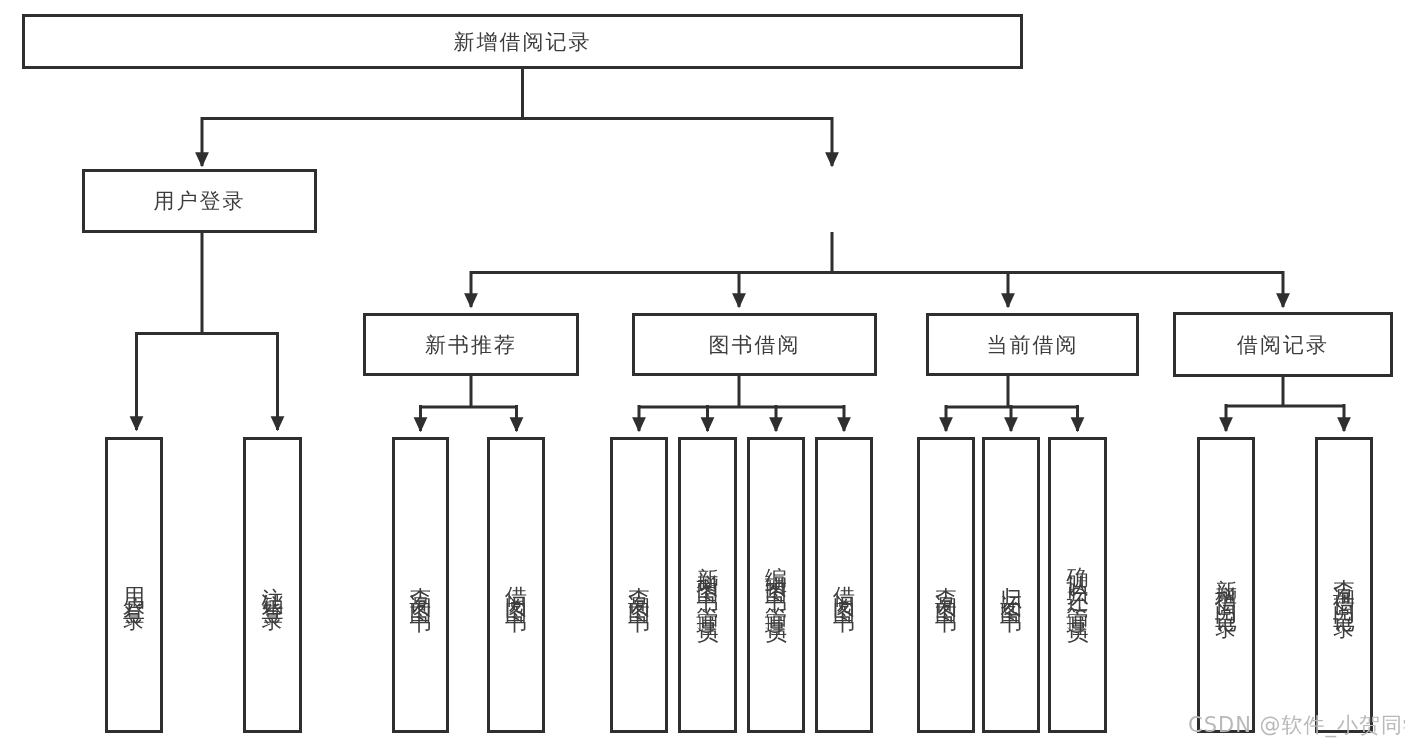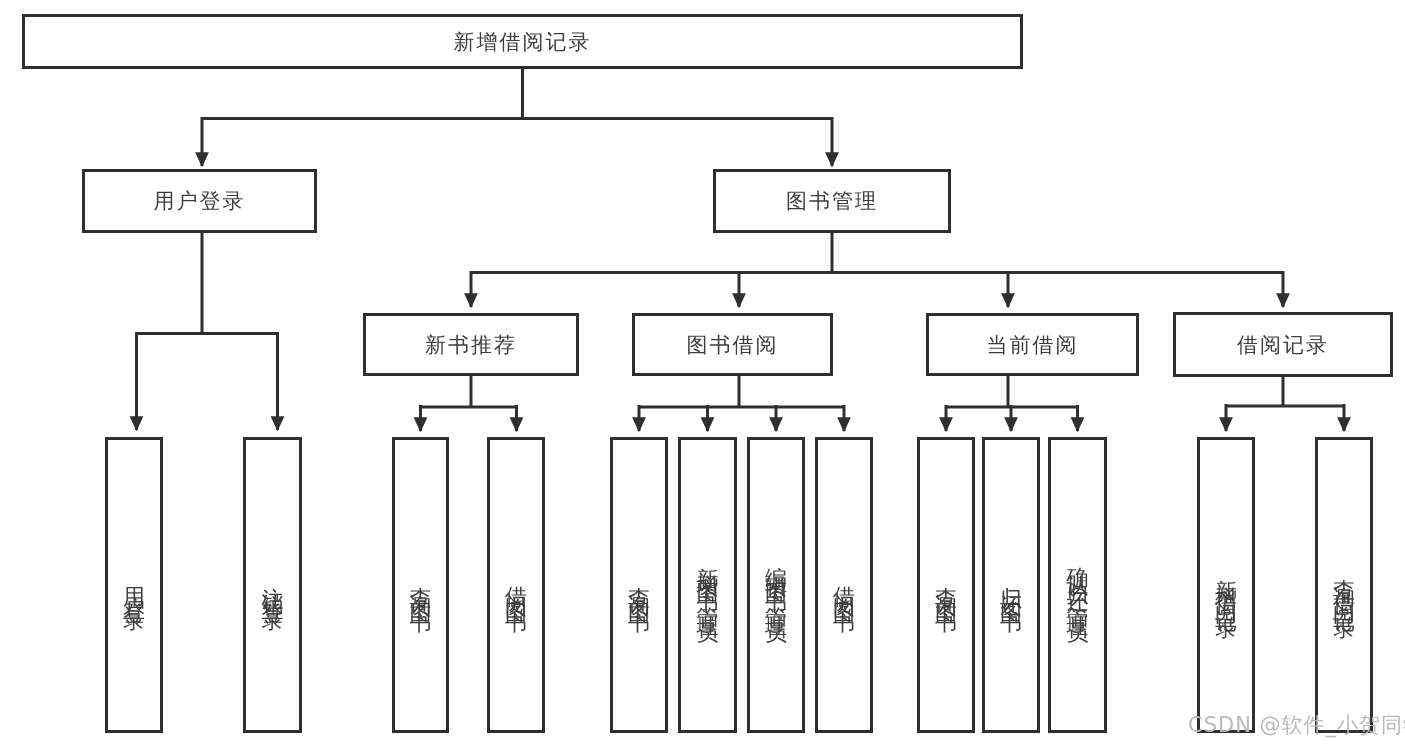--- a/index.html
+++ b/index.html
@@ -98,28 +98,25 @@
     </g>
   </svg>
 
   <div class="box" style="left:22px; top:14px; width:1001px; height:55px;">
     <span>新增借阅记录</span>
   </div>
 
   <div class="box" style="left:82px; top:169px; width:235px; height:64px;">
     <span>用户登录</span>
   </div>
-  <div class="box" style="left:713px; top:169px; width:238px; height:64px;">
-    <span>图书管理</span>
-  </div>
 
   <div class="box" style="left:363px; top:313px; width:216px; height:63px;">
     <span>新书推荐</span>
   </div>
-  <div class="box" style="left:632px; top:313px; width:201px; height:63px;">
+  <div class="box" style="left:632px; top:313px; width:245px; height:63px;">
     <span>图书借阅</span>
   </div>
   <div class="box" style="left:902px; top:313px; width:213px; height:63px;margin-left:24px;">
     <span>当前借阅</span>
   </div>
   <div class="box" style="left:1173px; top:312px; width:220px; height:65px;">
     <span>借阅记录</span>
   </div>
 
   <div class="box" style="left:105px; top:437px; width:58px; height:296px;">

